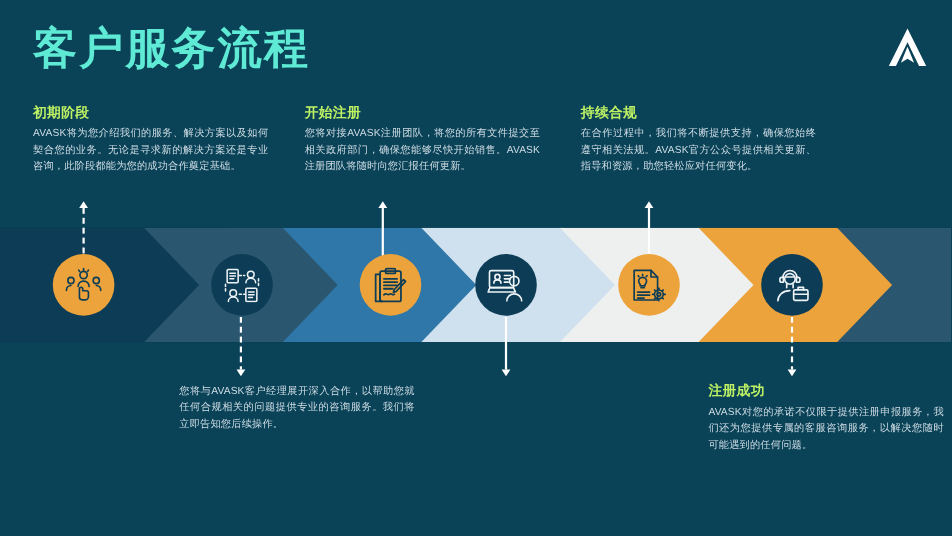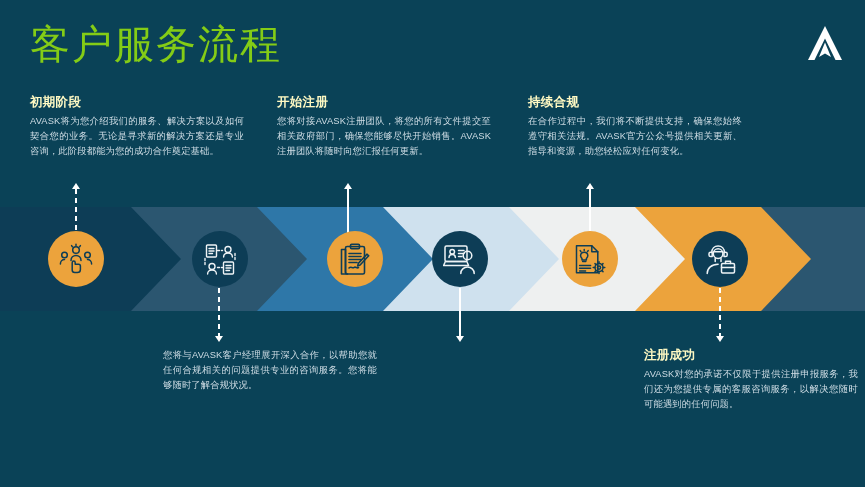--- a/index.html
+++ b/index.html
@@ -13,31 +13,31 @@
 
   
   .band-bg{position:absolute;left:0;top:207px;width:865px;height:104px;background:#083a4e;}
 
   
   .chevrons{position:absolute;left:0;top:207px;width:865px;height:104px;}
 
   
   .title{
     position:absolute;left:30px;top:22px;
-    font-size:40px;font-weight:normal;color:#84cc16;
+    font-size:40px;font-weight:bold;color:#5eead4;
     letter-spacing:2px;line-height:1.1;white-space:nowrap;
   }
 
   
   .logo{position:absolute;right:20px;top:24px;width:40px;height:38px;}
 
   
   .tblock{position:absolute;width:214px;}
   .tblock .head{
-    font-size:12.5px;font-weight:bold;color:#fef9c3;
+    font-size:12.5px;font-weight:bold;color:#bef264;
     margin:0 0 3px 0;line-height:1.25;letter-spacing:.3px;
   }
   .tblock .body{
     font-size:9.3px;color:#cfdde5;line-height:1.62;
     letter-spacing:.15px;text-align:justify;
   }
 
   
   .conn{position:absolute;width:2px;}
   .conn .line{position:absolute;left:0;top:0;width:2px;height:100%;}
@@ -101,21 +101,21 @@
     <div class="head">持续合规</div>
     <div class="body">在合作过程中，我们将不断提供支持，确保您始终遵守相关法规。AVASK官方公众号提供相关更新、指导和资源，助您轻松应对任何变化。</div>
   </div>
 
   <div class="tblock" style="left:277px;top:95px;">
     <div class="head">开始注册</div>
     <div class="body">您将对接AVASK注册团队，将您的所有文件提交至相关政府部门，确保您能够尽快开始销售。AVASK注册团队将随时向您汇报任何更新。</div>
   </div>
 
   <div class="tblock" style="left:163px;top:348px;">
-    <div class="body">您将与AVASK客户经理展开深入合作，以帮助您就任何合规相关的问题提供专业的咨询服务。您将能够随时了解合规状况。</div>
+    <div class="body">您将与AVASK客户经理展开深入合作，以帮助您就任何合规相关的问题提供专业的咨询服务。我们将立即告知您后续操作。</div>
   </div>
 
 
   <div class="tblock" style="left:644px;top:348px;">
     <div class="head">注册成功</div>
     <div class="body">AVASK对您的承诺不仅限于提供注册申报服务，我们还为您提供专属的客服咨询服务，以解决您随时可能遇到的任何问题。</div>
   </div>
 
   <div class="conn" style="left:75px;top:189px;height:45px;">
     <div class="line dashed"></div>

